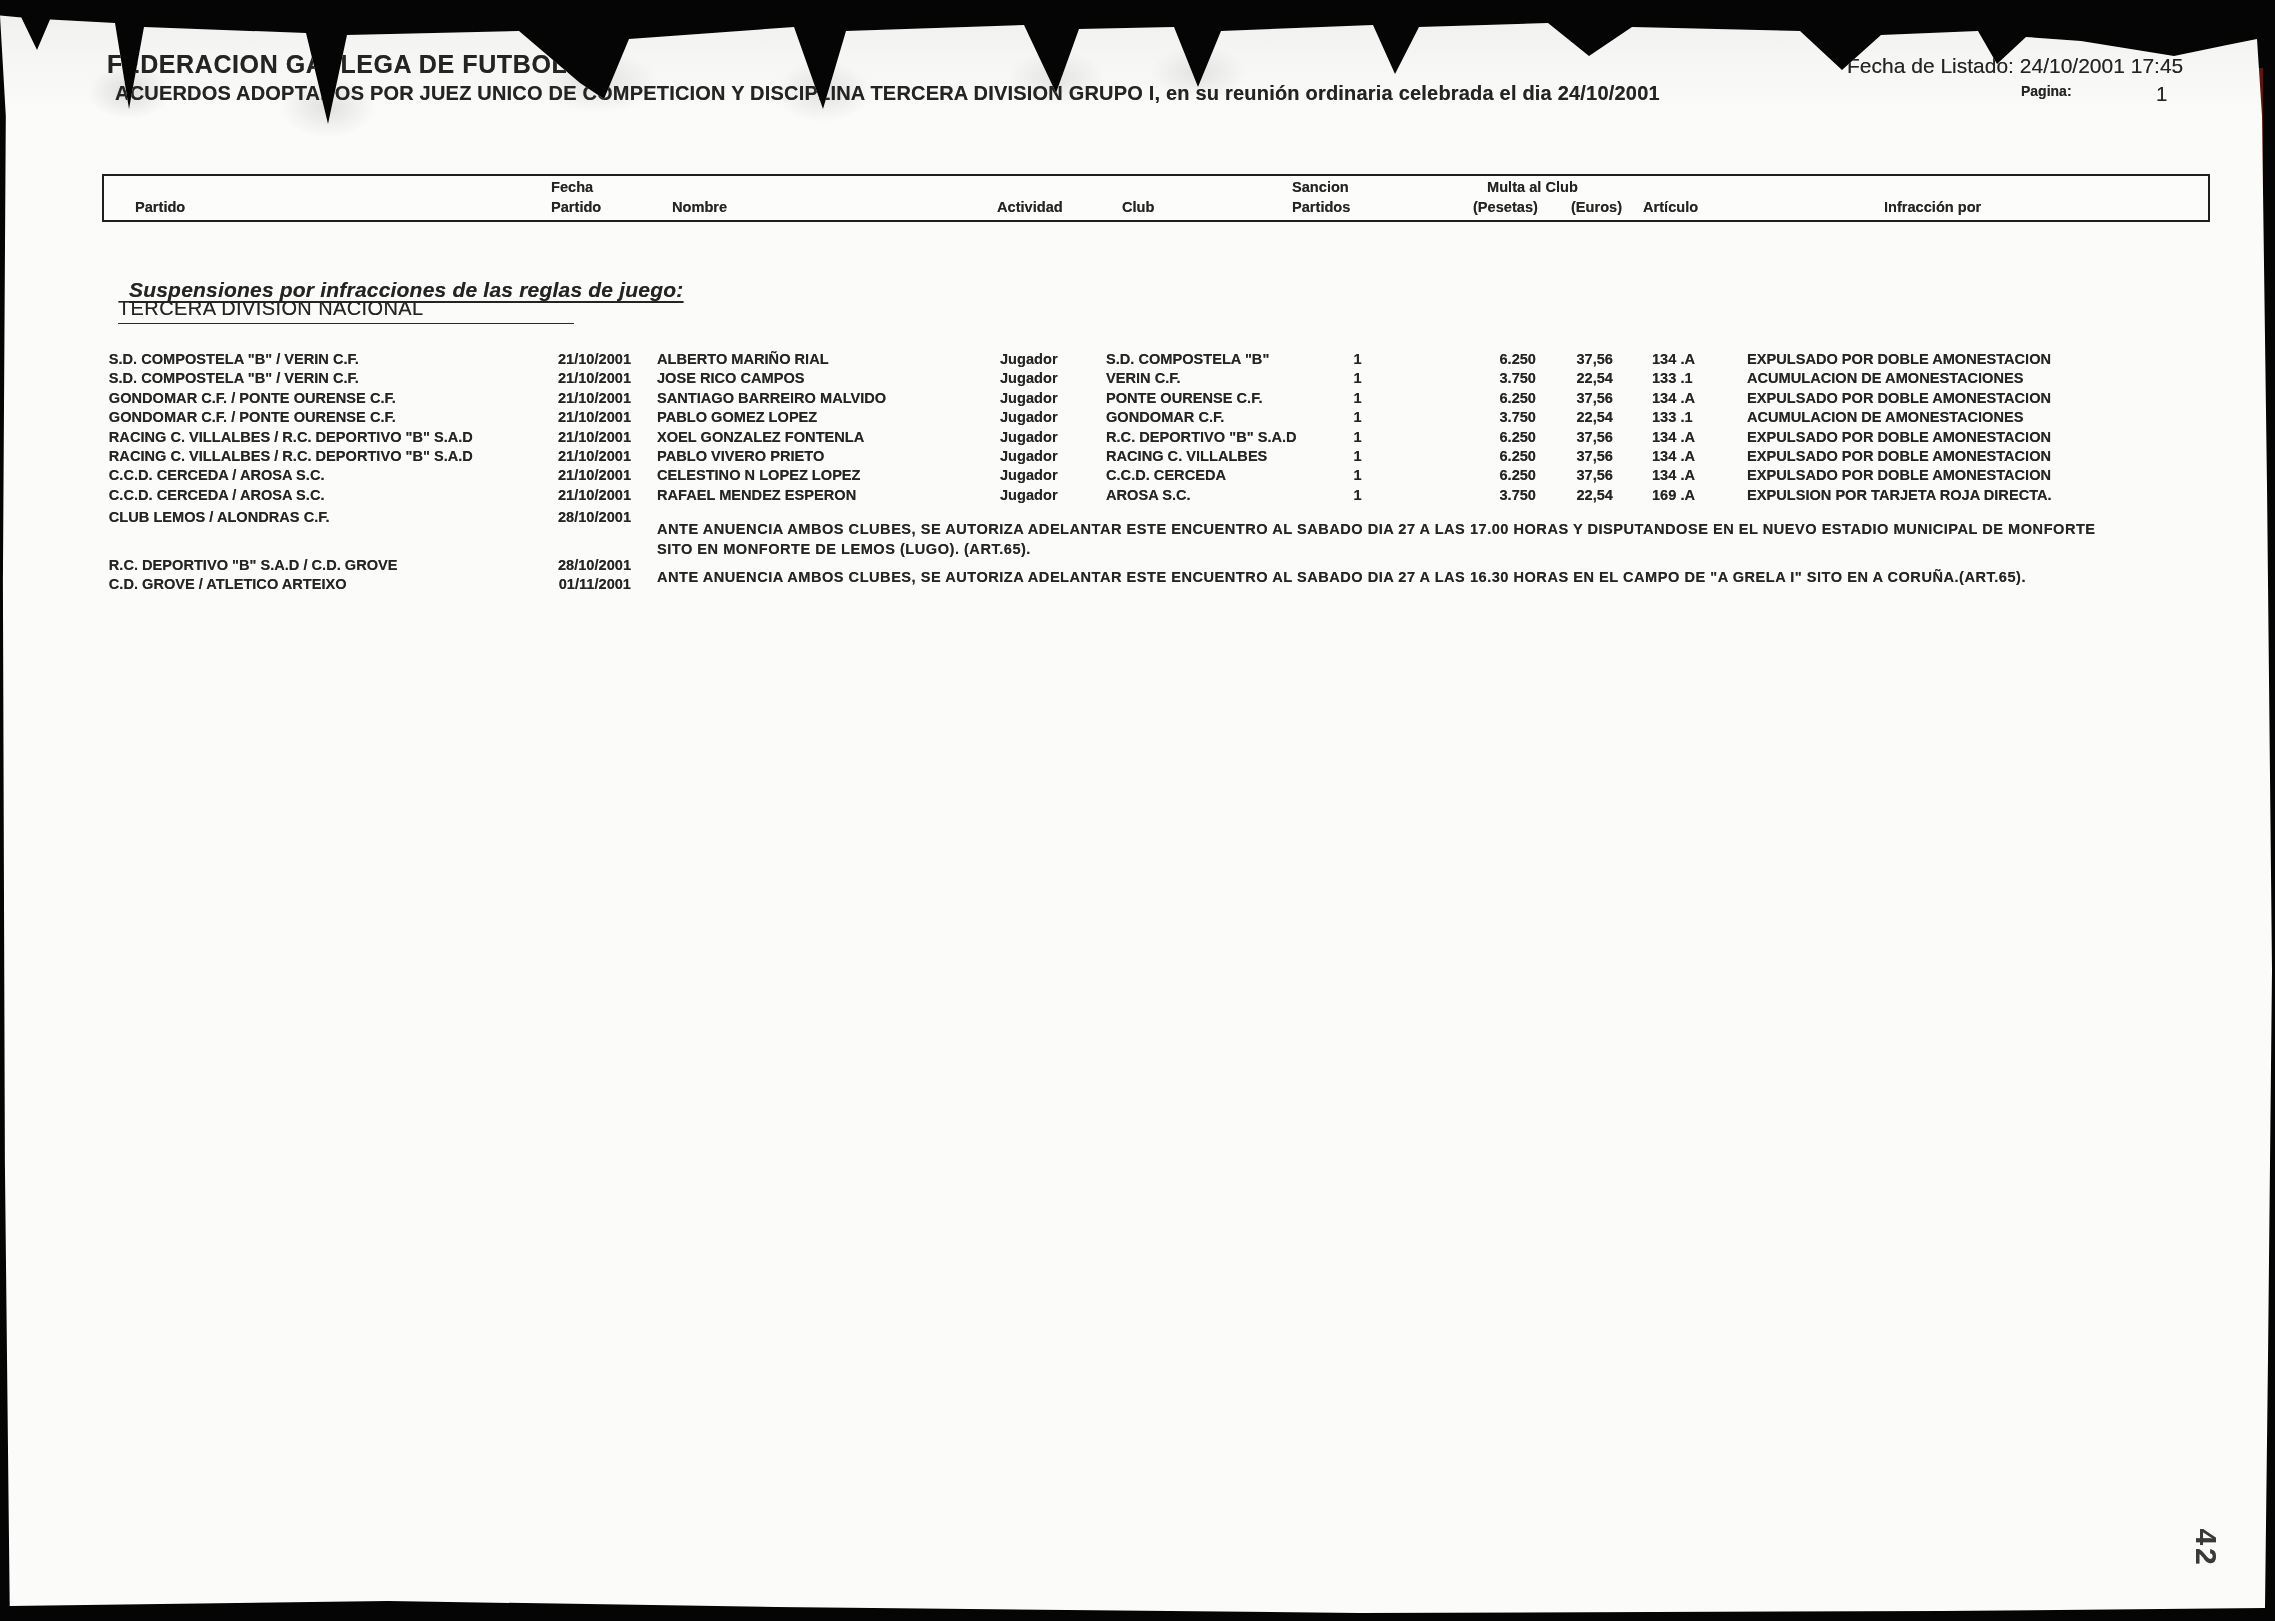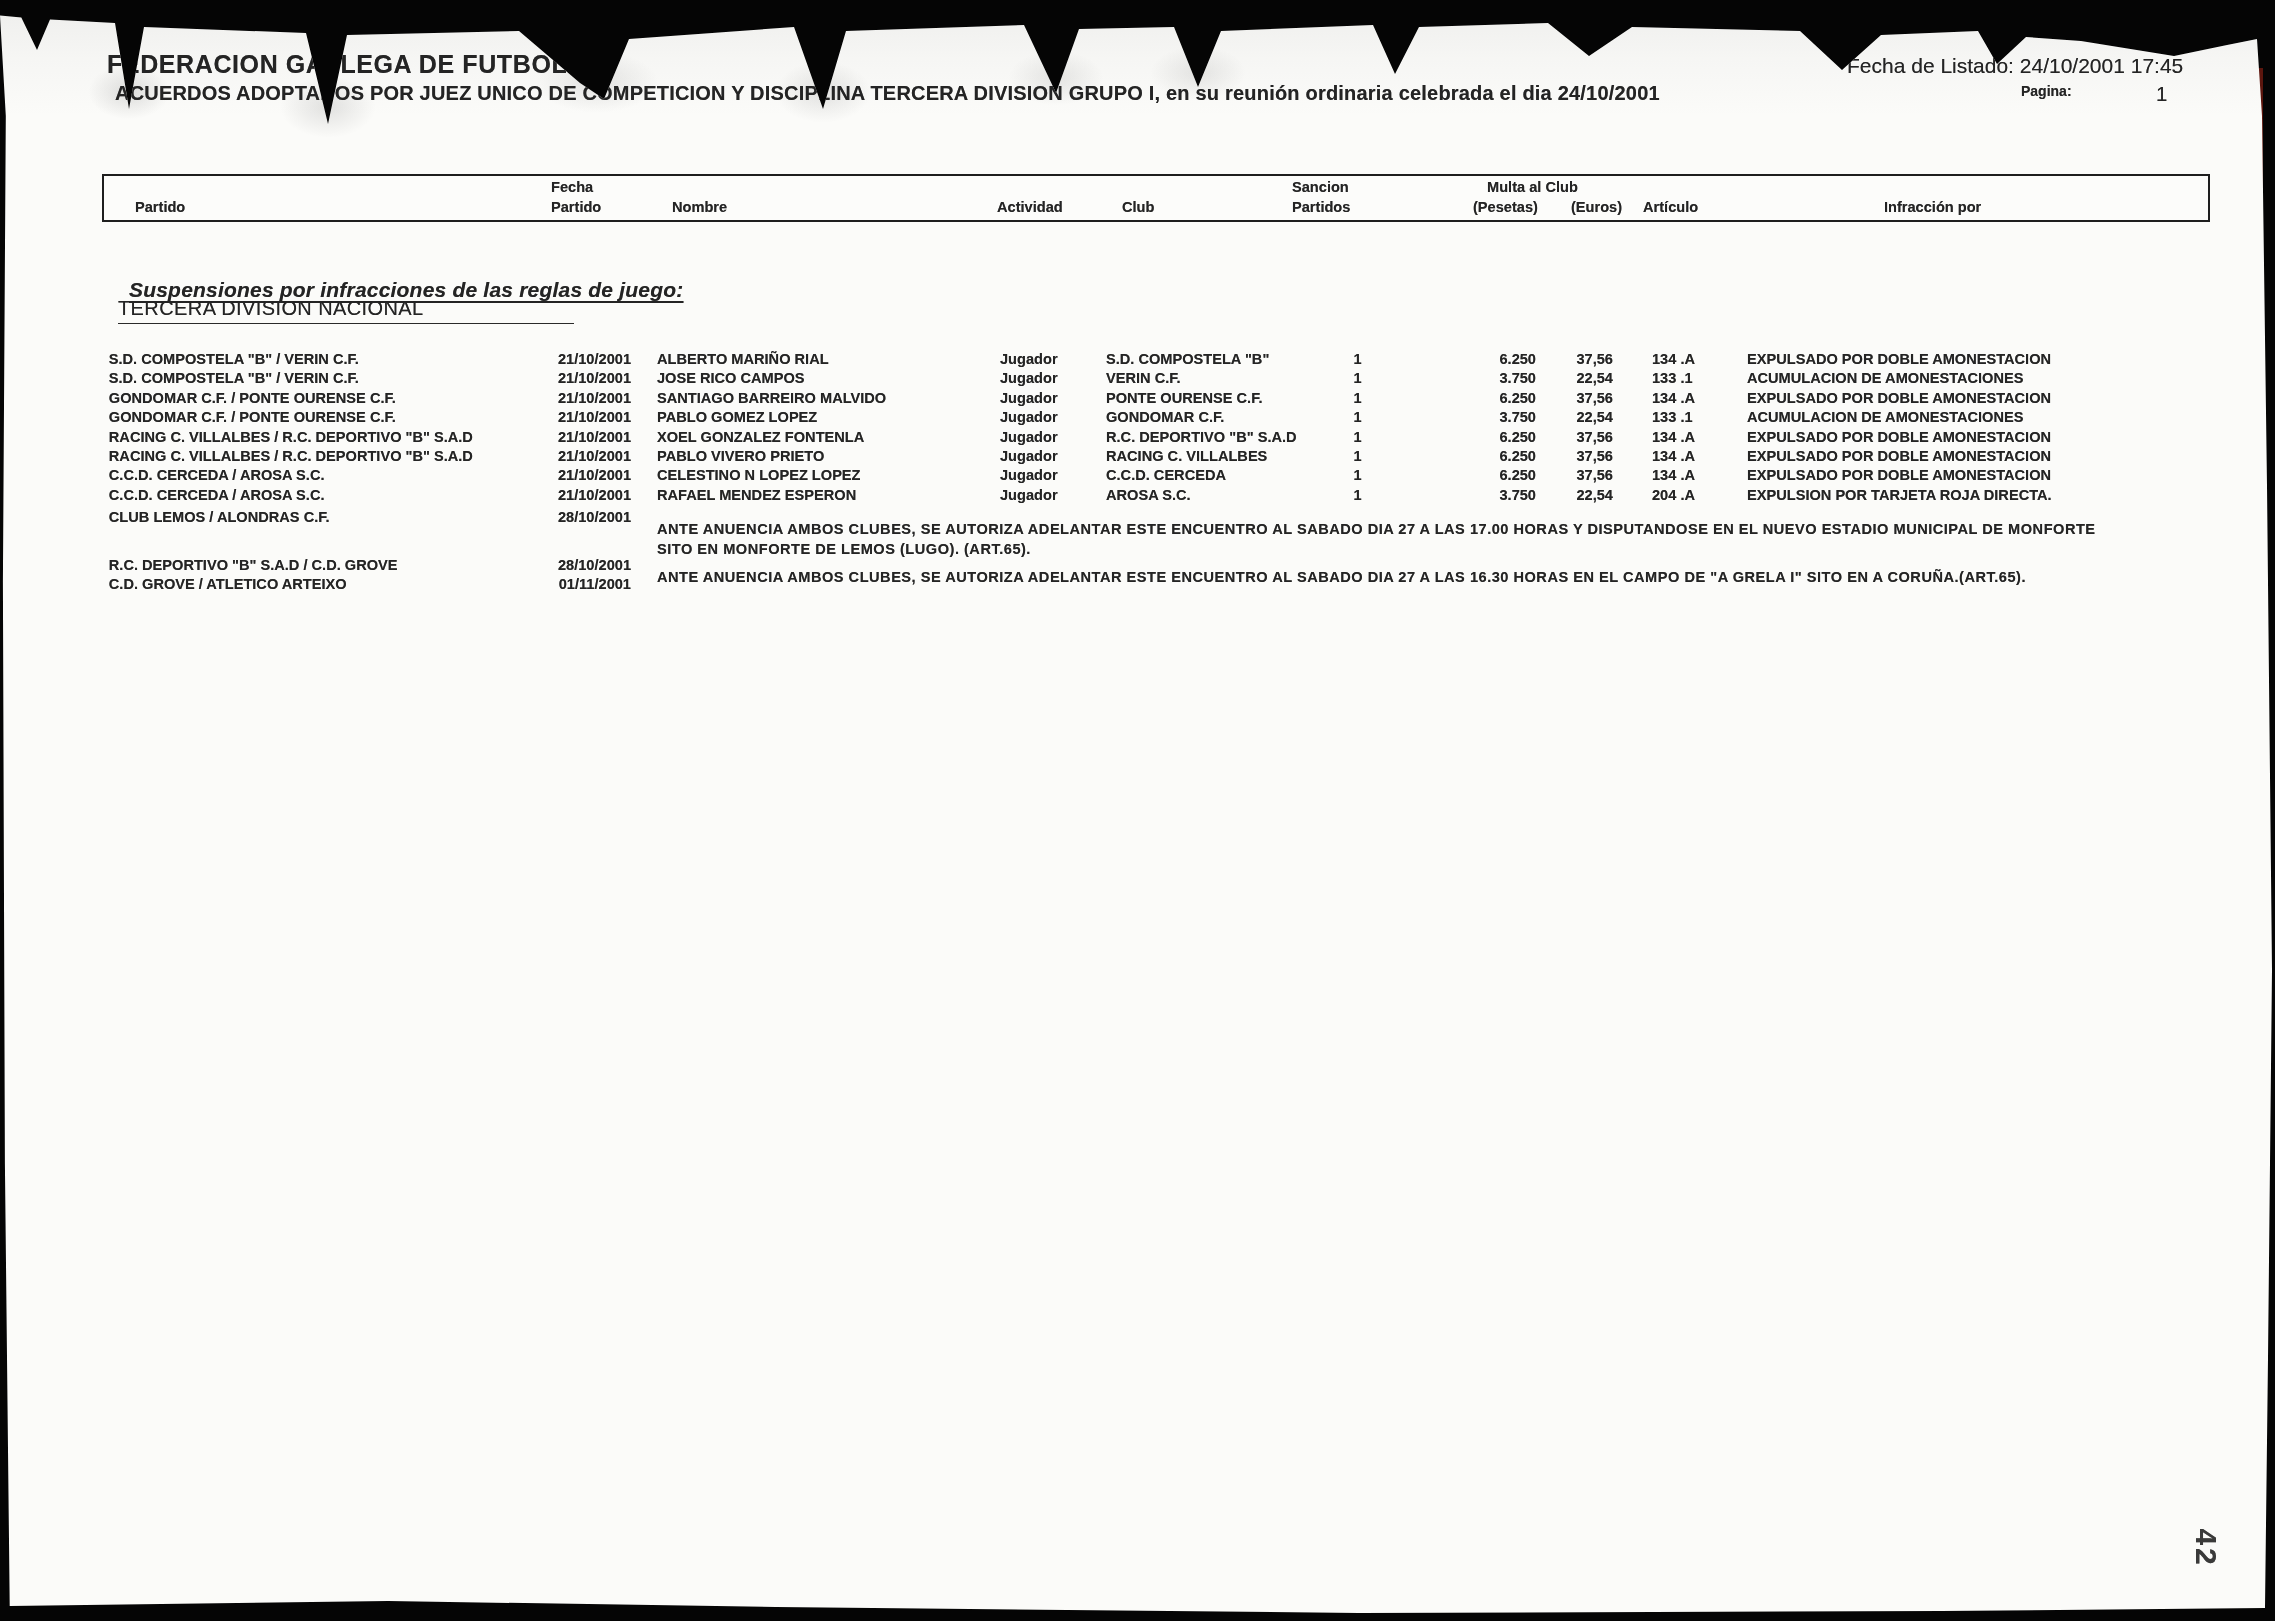--- a/index.html
+++ b/index.html
@@ -195,21 +195,21 @@
         </div>
         <div class="row">
           <div class="cell c-partido">C.C.D. CERCEDA / AROSA S.C.</div>
           <div class="cell c-fecha">21/10/2001</div>
           <div class="cell c-nombre">RAFAEL MENDEZ ESPERON</div>
           <div class="cell c-actividad">Jugador</div>
           <div class="cell c-club">AROSA S.C.</div>
           <div class="cell c-sancion">1</div>
           <div class="cell c-pesetas">3.750</div>
           <div class="cell c-euros">22,54</div>
-          <div class="cell c-articulo">204 .A</div>
+          <div class="cell c-articulo">169 .A</div>
           <div class="cell c-infraccion">EXPULSION POR TARJETA ROJA DIRECTA.</div>
         </div>
         <div class="row note-row">
           <div class="cell c-partido">CLUB LEMOS / ALONDRAS C.F.</div>
           <div class="cell c-fecha">28/10/2001</div>
           <div class="c-note">
             <div class="note-line">ANTE ANUENCIA AMBOS CLUBES, SE AUTORIZA ADELANTAR ESTE ENCUENTRO AL SABADO DIA 27 A LAS 17.00 HORAS Y DISPUTANDOSE EN EL NUEVO ESTADIO MUNICIPAL DE MONFORTE</div>
             <div class="note-line">SITO EN MONFORTE DE LEMOS (LUGO). (ART.65).</div>
           </div>
           <span class="note-spacer" style="height: 39px;"></span>

